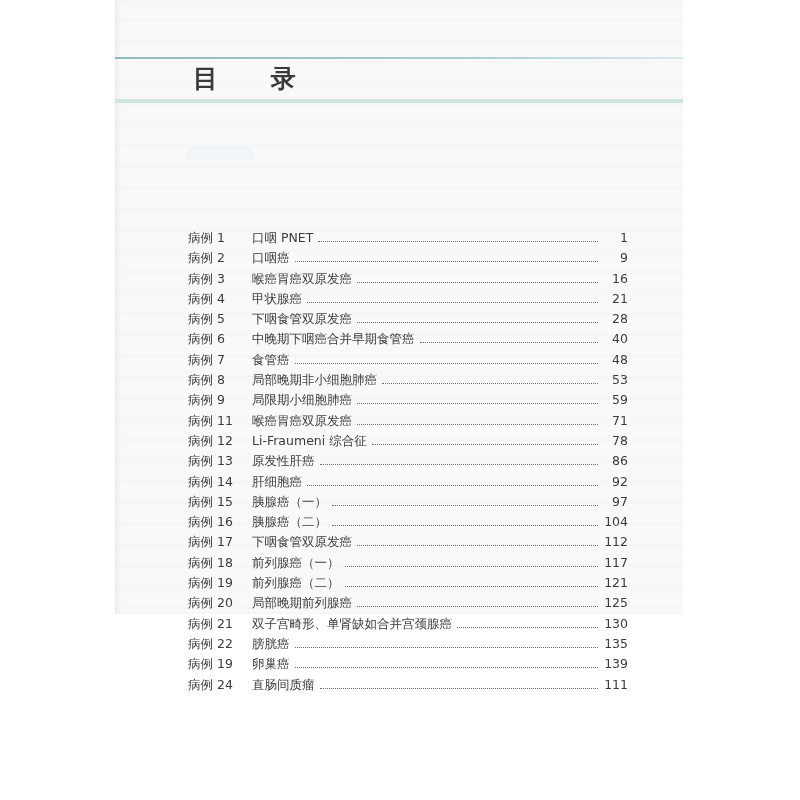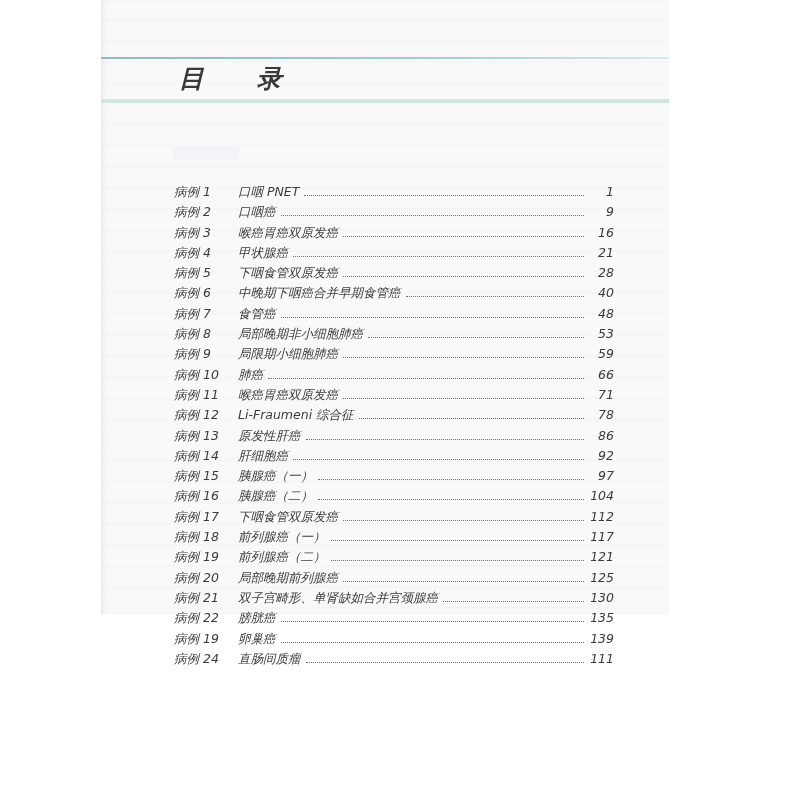--- a/index.html
+++ b/index.html
@@ -1,25 +1,24 @@
 <!DOCTYPE html>
 <html><head>
   <meta charset="utf-8">
   <style>
     html, body { margin: 0; padding: 0; }
     body {
       width: 800px; height: 800px; background: #ffffff; position: relative; overflow: hidden;
       font-family: "DejaVu Sans", "Liberation Sans", sans-serif;
     }
     .page {
-      position: absolute; left: 101px; top: 0; width: 568px; height: 614px;
+      position: absolute; left: 115px; top: 0; width: 568px; height: 614px;
       background: #f9f9f9;
       box-shadow: inset 4px 0 6px -3px #e4e4e4;
       background-image: repeating-linear-gradient(180deg, rgba(0,0,0,0) 0px, rgba(0,0,0,0) 19px, rgba(230,230,230,0.35) 20px, rgba(0,0,0,0) 21px);
-      font-style: italic;
     }
     .rule-top {
       position: absolute; left: 0; top: 57px; width: 568px; height: 2px;
       background: linear-gradient(90deg, #8fb9c4 0%, #a8ccd3 60%, #d5e9ec 100%);
     }
     .rule-bottom {
       position: absolute; left: 0; top: 99px; width: 568px; height: 4px;
       background: #cfe6e2;
     }
     .title {
@@ -28,21 +27,21 @@
     }
     .part-block {
       position: absolute; left: 72px; top: 146px; width: 66px; height: 14px; background: #f1f5f8;
     }
     .toc {
       position: absolute; left: 73px; top: 184px; width: 440px;
     }
     .row {
       display: flex; align-items: baseline; height: 20.3px; font-size: 12.5px; color: #3b3b3b;
     }
-    .case { width: 52px; flex: 0 0 auto; white-space: nowrap; }
+    .case { width: 52px; flex: 0 0 auto; white-space: nowrap; margin-top: 46px; }
     .title-text { flex: 0 0 auto; white-space: nowrap; padding-right: 3px; margin-left: 12px; }
     .dots {
       flex: 1 1 auto; border-bottom: 1.5px dotted #6e6e6e; margin: 0 4px 3px 2px; height: 0;
     }
     .page-num { flex: 0 0 26px; text-align: right; }
   </style>
 </head>
 <body>
 
 <div class="page">
@@ -98,26 +97,20 @@
         <span class="case">病例 8</span>
         <span class="title-text">局部晚期非小细胞肺癌</span>
         <span class="dots"></span>
         <span class="page-num">53</span>
       </div>
       <div class="row">
         <span class="case">病例 9</span>
         <span class="title-text">局限期小细胞肺癌</span>
         <span class="dots"></span>
         <span class="page-num">59</span>
-      </div>
-      <div class="row">
-        <span class="case">病例 10</span>
-        <span class="title-text">肺癌</span>
-        <span class="dots"></span>
-        <span class="page-num">66</span>
       </div>
       <div class="row">
         <span class="case">病例 11</span>
         <span class="title-text">喉癌胃癌双原发癌</span>
         <span class="dots"></span>
         <span class="page-num">71</span>
       </div>
       <div class="row">
         <span class="case">病例 12</span>
         <span class="title-text">Li-Fraumeni 综合征</span>

